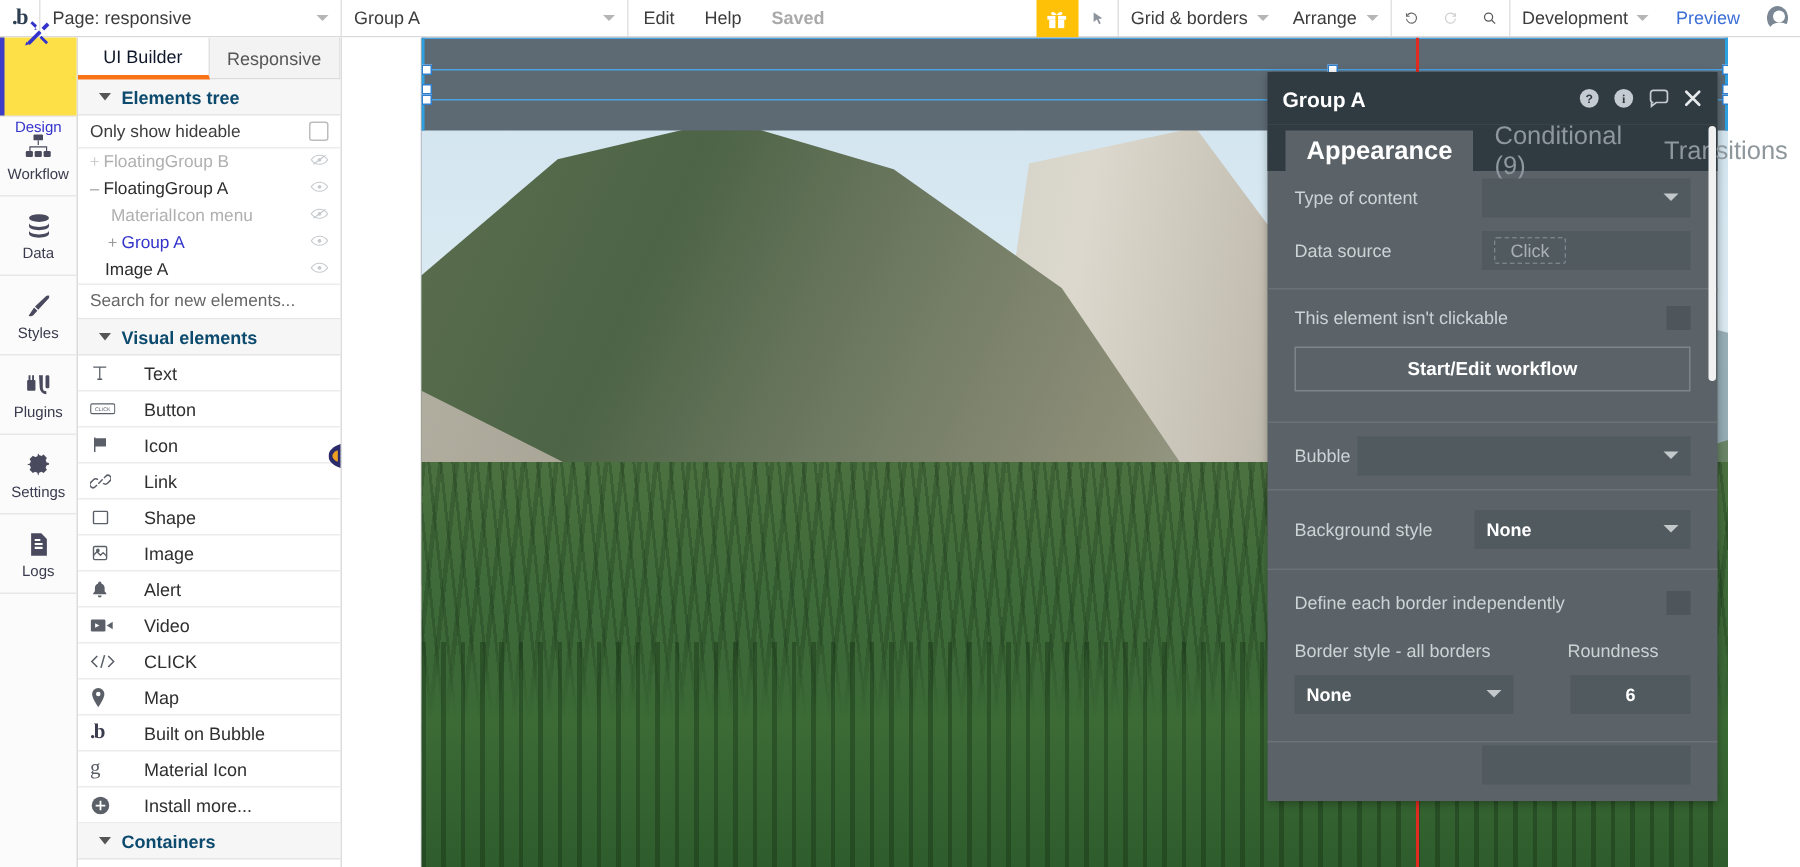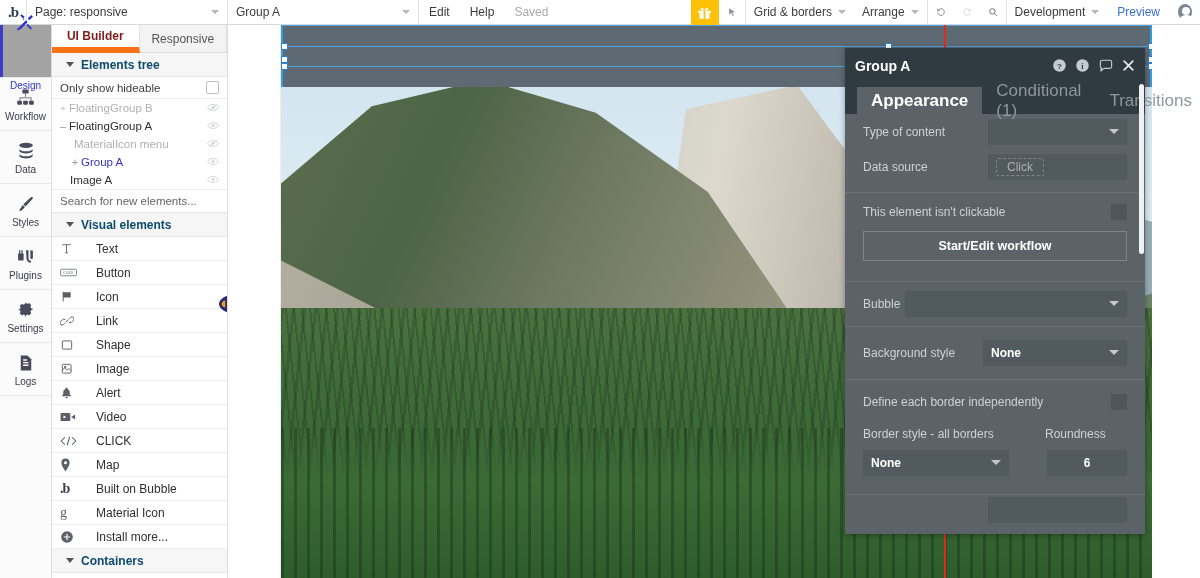--- a/index.html
+++ b/index.html
@@ -21,21 +21,21 @@
   .tb-sep { width:1px; background:#e2e2e2; height:24px; }
   #logo { width:26px; justify-content:center; font-weight:bold; font-size:15px; color:#2c3e50; font-family:"Liberation Serif", serif; letter-spacing:-1px;}
   .tb-drop { display:flex; align-items:center; justify-content:space-between; height:24px; }
   .tb-drop .lbl { font-size:12px; color:#3c3c3c; }
   .caret { display:inline-block; width:0;height:0;margin-left:6px;
     border-left:4px solid transparent;border-right:4px solid transparent;
     border-top:4px solid #b5b5b5; }
   #pageSelect { width:200px; }
   #groupSelect { width:190px; }
   .tb-menu { font-size:12px; color:#3c3c3c; padding:0 10px; cursor:default;}
-  .tb-saved { font-size:12px; color:#a9a9a9; padding:0 10px;}
+  .tb-saved { font-size:12px; color:#a9a9a9; padding:0 10px;font-weight:bold;}
   #spacer { flex:1 1 auto; }
   #giftbtn { width:28px; background:#ffc107; justify-content:center; align-items:center; display:flex; height:25px;}
   #cursorbtn { width:26px; justify-content:center; }
   .ico-btn { display:flex;align-items:center;justify-content:center;width:26px;height:24px;}
   #previewLink { color:#3c6fd6; font-size:12px; padding:0 10px;}
   #avatar { width:30px; display:flex; align-items:center; justify-content:center;}
   .avatar-circ { width:16px;height:16px;border-radius:50%;background:#7b8794;position:relative;}
   .avatar-circ:after{content:"";position:absolute;left:4px;top:2.5px;width:8px;height:8px;border-radius:50%;background:#fff;}
   .avatar-circ:before{content:"";position:absolute;left:1.5px;top:11px;width:13px;height:8px;border-radius:50% 50% 0 0;background:#fff;}
 
@@ -43,34 +43,34 @@
   #rail {
     position:absolute; left:0; top:25px; width:52px; height:553px;
     background:#fbfbfb; border-right:1px solid #dcdcdc;
   }
   .rail-item {
     height:53px; display:flex; flex-direction:column; align-items:center;
     justify-content:center; border-bottom:1px solid #e8e8e8; position:relative;
     color:#3b3b4f; cursor:default;
   }
   .rail-item .rl { font-size:10px; margin-top:2px; color:#3b3b4f;}
-  .rail-item.active { background:#a3a3a3;gap:45px; }
+  .rail-item.active { background:#fde047;gap:45px; }
   .rail-item.active:before{content:"";position:absolute;left:0;top:0;bottom:0;width:3px;background:#3c3cc8;}
   .rail-item.active .rl { color:#3333cc; }
   .rail-ico { height:22px; display:flex;align-items:center;justify-content:center;}
 
   
   #leftpanel {
     position:absolute; left:52px; top:25px; width:176px; height:553px;
     background:#fff; border-right:1px solid #dcdcdc; overflow:hidden;
   }
   #lp-tabs { display:flex; height:28px; border-bottom:1px solid #dcdcdc;}
   .lp-tab { flex:1; display:flex;align-items:center;justify-content:center;
     font-size:12px; color:#555; background:#f3f3f3; border-right:1px solid #e2e2e2;}
-  .lp-tab.active { background:#fff; color:#7f1d1d; font-weight:bold; border-bottom:6px solid #f97316; margin-bottom:-1px;}
+  .lp-tab.active { background:#fff; color:#0f172a; font-weight:normal; border-bottom:3px solid #f97316; margin-bottom:-1px;}
   .lp-section {
     height:24px; display:flex; align-items:center; padding-left:14px;
     font-size:12px; font-weight:bold; color:#0c4a6e;
     background:#f6f6f6; border-bottom:1px solid #e6e6e6;
   }
   .tri { display:inline-block;width:0;height:0;margin-right:7px;
     border-left:4.5px solid transparent;border-right:4.5px solid transparent;border-top:5px solid #555;}
   .lp-hideable {
     height:22px; display:flex;align-items:center;justify-content:space-between;
     padding:0 8px 0 8px; border-bottom:1px solid #ececec; font-size:11.5px; color:#3c3c3c;
@@ -634,21 +634,21 @@
       </span>
       <span class="head-ico">
         <svg width="13" height="13" viewBox="0 0 24 24" stroke="#e6eaec" stroke-width="3.2" stroke-linecap="round">
             <path d="M4 4l16 16M20 4L4 20"></path>
           </svg>
       </span>
     </div>
 
     <div id="props-tabs">
       <div class="ptab active">Appearance</div>
-      <div class="ptab">Conditional (1)</div>
+      <div class="ptab">Conditional (9)</div>
       <div class="ptab">Transitions</div>
     </div>
 
     <div class="prow" style="height:36px;">
       <span class="plabel" style="width:125px;">Type of content</span>
       <span class="pfield" style="flex:1 1 auto;">
         <span></span>
         <span class="dcaret"></span>
       </span>
     </div>

